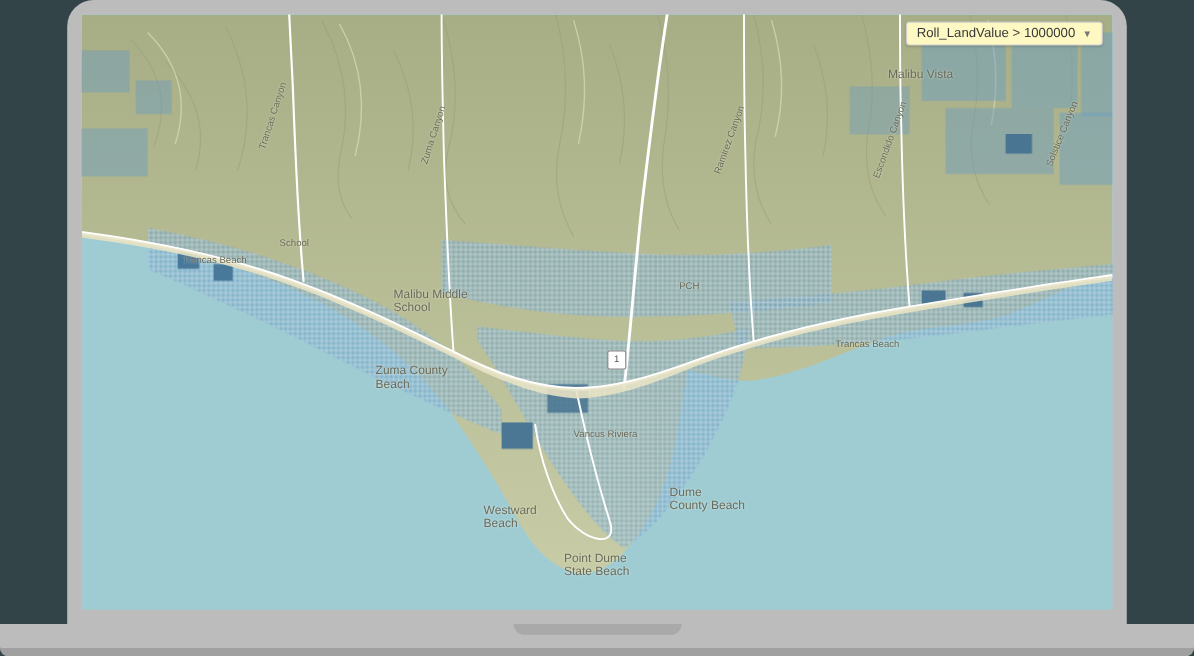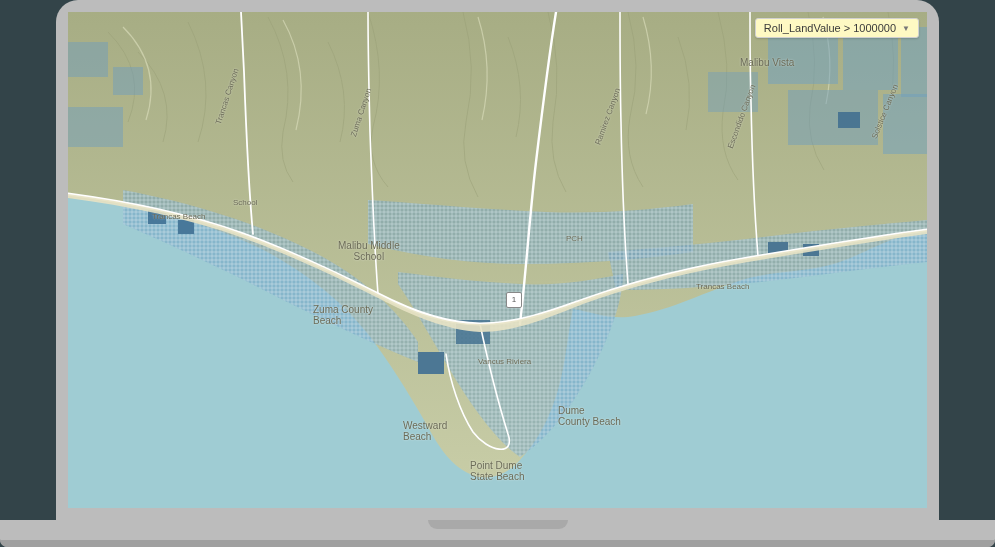--- a/index.html
+++ b/index.html
@@ -125,21 +125,21 @@
             M0 186 C60 194 120 206 175 226 C225 244 270 266 310 286
             C345 304 378 318 412 320 C448 320 482 305 515 292
             C565 274 620 260 680 250 C740 240 800 230 859 222
             L859 218 C800 226 740 236 680 246 C620 256 565 270 515 288
             C482 300 448 312 412 312 C378 312 345 300 310 282
             C270 262 225 240 175 222 C120 202 60 190 0 182 Z" fill="#e7e2c4" opacity=".9"></path>
         </svg>
       </div>
 
       <div class="lbl" style="left:672px;top:45px">Malibu Vista</div>
-      <div class="lbl" style="left:270px;top:228px;text-align:center">Malibu Middle<br>School</div>
+      <div class="lbl" style="left:260px;top:228px;text-align:left">Malibu Middle<br>School</div>
       <div class="lbl" style="left:245px;top:292px">Zuma County<br>Beach</div>
       <div class="lbl" style="left:335px;top:408px">Westward<br>Beach</div>
       <div class="lbl" style="left:402px;top:448px;text-align:left">Point Dume<br>State Beach</div>
       <div class="lbl" style="left:490px;top:393px">Dume<br>County Beach</div>
       <div class="lbl sm" style="left:268px;top:96px;transform:rotate(-72deg)">Zuma Canyon</div>
       <div class="lbl sm" style="left:510px;top:100px;transform:rotate(-70deg)">Ramirez Canyon</div>
       <div class="lbl sm" style="left:130px;top:80px;transform:rotate(-72deg)">Trancas Canyon</div>
       <div class="lbl sm" style="left:640px;top:100px;transform:rotate(-70deg)">Escondido Canyon</div>
       <div class="lbl sm" style="left:788px;top:95px;transform:rotate(-68deg)">Solstice Canyon</div>
       <div class="lbl sm" style="left:165px;top:186px">School</div>

